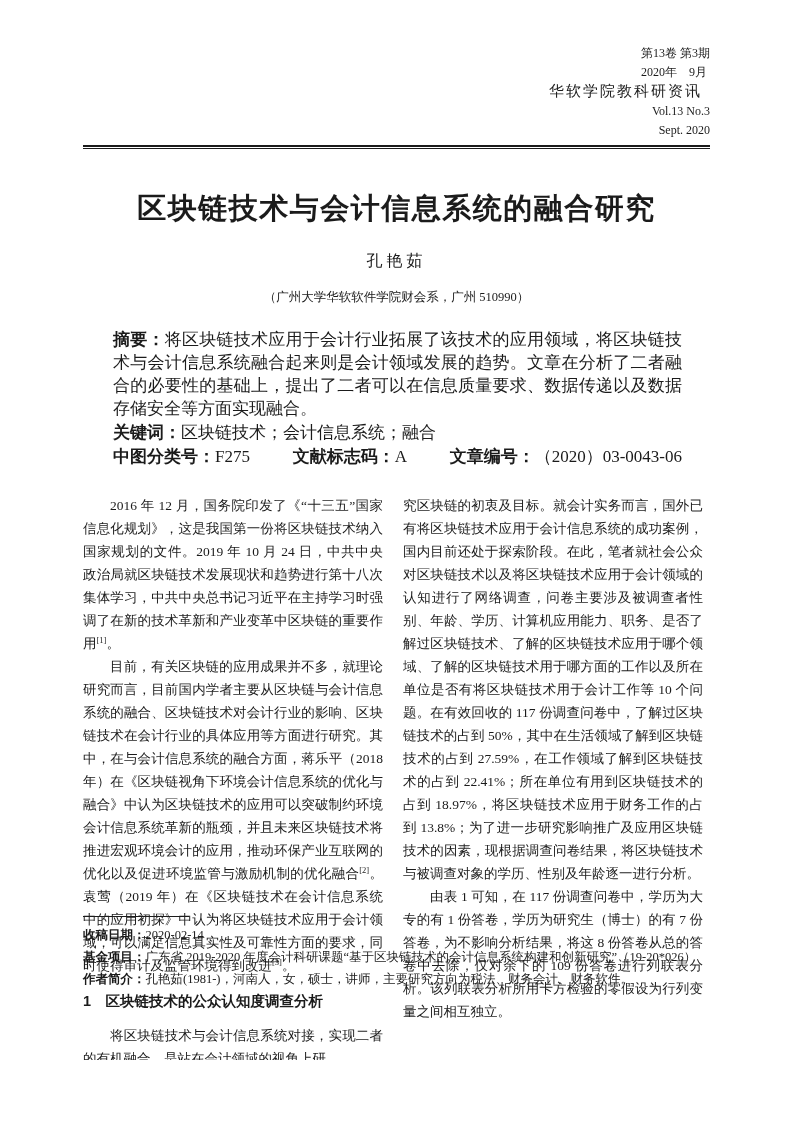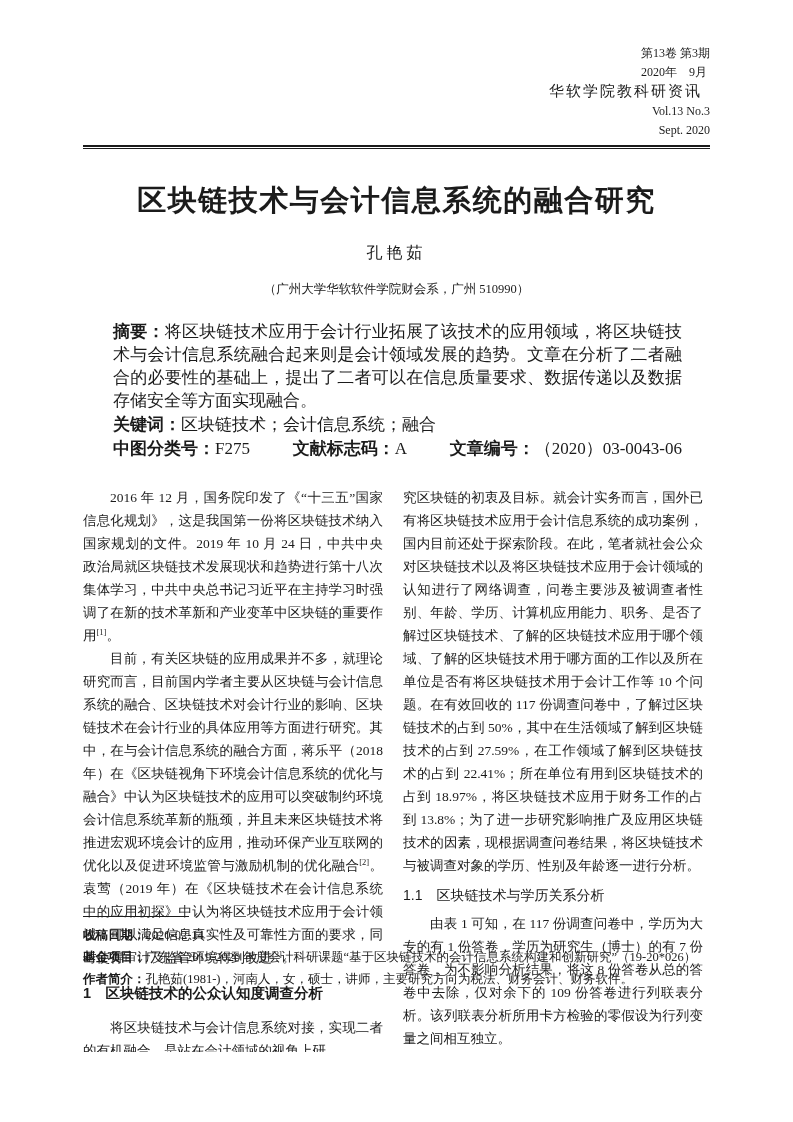--- a/index.html
+++ b/index.html
@@ -25,21 +25,21 @@
   .jh-center { text-align:center; flex:1; padding:0 8px; }
   .jh-title-cn { font-size:15px; letter-spacing:2px; margin-bottom:1px; }
   .jh-title-en { font-size:10.5px; }
   .double-rule {
     margin-top:5px; height:4px;
     border-top:2px solid #1b1b1b;
     border-bottom:1px solid #1b1b1b;
   }
   
   .article-title {
-    margin-top:32px;
+    margin-top:40px;
     text-align:center;
     font-size:29px; font-weight:bold;
     letter-spacing:1.5px;
     font-family:"Liberation Serif","DejaVu Serif",serif;
   }
   .author {
     margin-top:22px; text-align:center;
     font-size:16px; letter-spacing:4px;
   }
   .affiliation {
@@ -134,21 +134,20 @@
 
   <main class="columns">
     <div class="col">
       <p class="indent"><span>2016 年 12 月，国务院印发了《“十三五”国家信息化规划》，这是我国第一份将区块链技术纳入国家规划的文件。2019 年 10 月 24 日，中共中央政治局就区块链技术发展现状和趋势进行第十八次集体学习，中共中央总书记习近平在主持学习时强调了在新的技术革新和产业变革中区块链的重要作用</span><sup class="ref">[1]</sup><span>。</span></p>
       <p class="indent"><span>目前，有关区块链的应用成果并不多，就理论研究而言，目前国内学者主要从区块链与会计信息系统的融合、区块链技术对会计行业的影响、区块链技术在会计行业的具体应用等方面进行研究。其中，在与会计信息系统的融合方面，蒋乐平（2018 年）在《区块链视角下环境会计信息系统的优化与融合》中认为区块链技术的应用可以突破制约环境会计信息系统革新的瓶颈，并且未来区块链技术将推进宏观环境会计的应用，推动环保产业互联网的优化以及促进环境监管与激励机制的优化融合</span><sup class="ref">[2]</sup><span>。袁莺（2019 年）在《区块链技术在会计信息系统中的应用初探》中认为将区块链技术应用于会计领域，可以满足信息真实性及可靠性方面的要求，同时使得审计及监管环境得到改进</span><sup class="ref">[3]</sup><span>。</span></p>
       <h2 class="sec-h1">1　区块链技术的公众认知度调查分析</h2>
       <p class="indent">将区块链技术与会计信息系统对接，实现二者的有机融合，是站在会计领域的视角上研</p>
     </div>
     <div class="col">
       <p class="noindent">究区块链的初衷及目标。就会计实务而言，国外已有将区块链技术应用于会计信息系统的成功案例，国内目前还处于探索阶段。在此，笔者就社会公众对区块链技术以及将区块链技术应用于会计领域的认知进行了网络调查，问卷主要涉及被调查者性别、年龄、学历、计算机应用能力、职务、是否了解过区块链技术、了解的区块链技术应用于哪个领域、了解的区块链技术用于哪方面的工作以及所在单位是否有将区块链技术用于会计工作等 10 个问题。在有效回收的 117 份调查问卷中，了解过区块链技术的占到 50%，其中在生活领域了解到区块链技术的占到 27.59%，在工作领域了解到区块链技术的占到 22.41%；所在单位有用到区块链技术的占到 18.97%，将区块链技术应用于财务工作的占到 13.8%；为了进一步研究影响推广及应用区块链技术的因素，现根据调查问卷结果，将区块链技术与被调查对象的学历、性别及年龄逐一进行分析。</p>
-      <h3 class="sec-h2">1.1　区块链技术与学历关系分析</h3>
       <p class="indent">由表 1 可知，在 117 份调查问卷中，学历为大专的有 1 份答卷，学历为研究生（博士）的有 7 份答卷，为不影响分析结果，将这 8 份答卷从总的答卷中去除，仅对余下的 109 份答卷进行列联表分析。该列联表分析所用卡方检验的零假设为行列变量之间相互独立。</p>
     </div>
   </main>
 
   <footer class="footnote">
     <div class="fn-rule"></div>
     <div class="fn-line"><span class="lbl">收稿日期：</span><span>2020-02-14</span></div>
     <div class="fn-line"><span class="lbl">基金项目：</span><span>广东省 2019-2020 年度会计科研课题“基于区块链技术的会计信息系统构建和创新研究”（19-20*026）</span></div>
     <div class="fn-line"><span class="lbl">作者简介：</span><span>孔艳茹(1981-)，河南人，女，硕士，讲师，主要研究方向为税法、财务会计、财务软件。</span></div>
   </footer>

